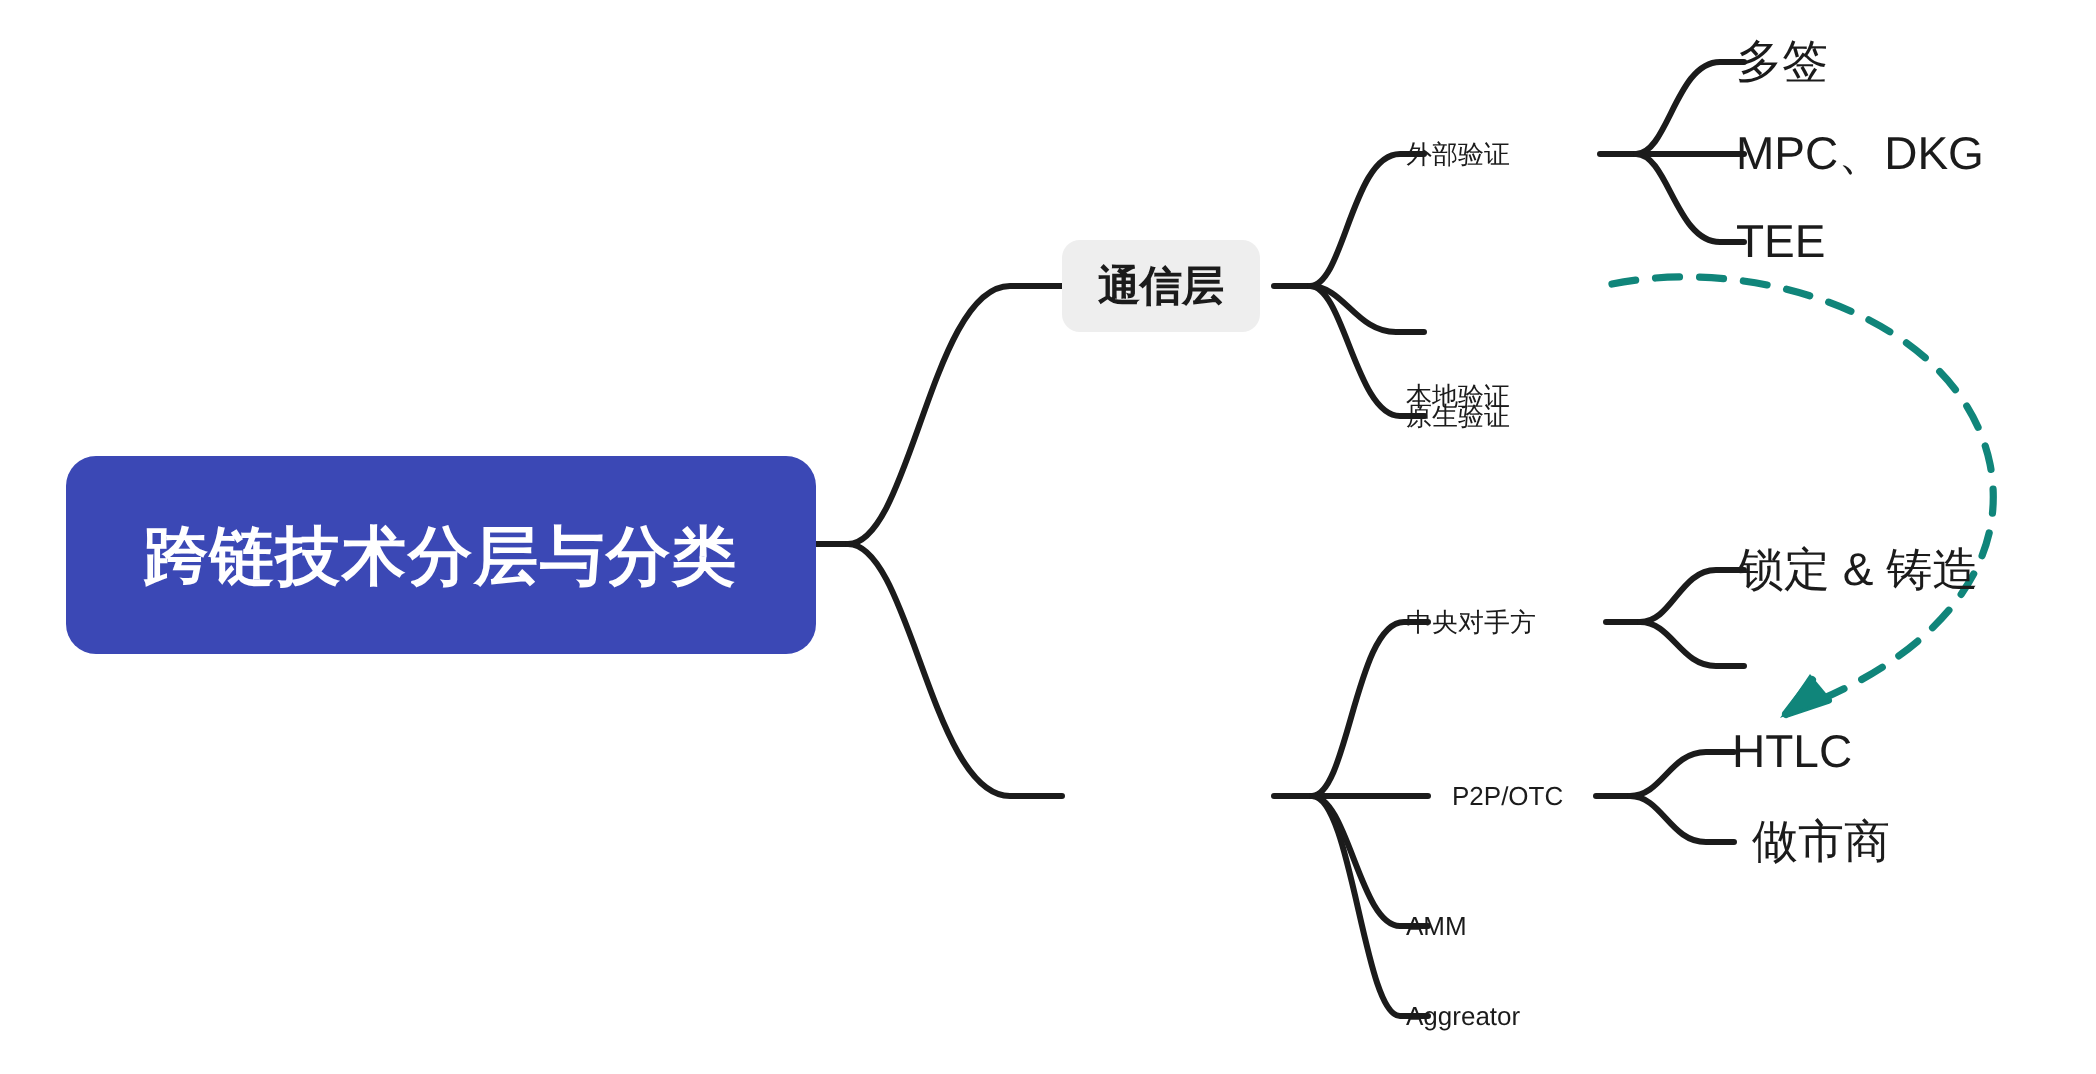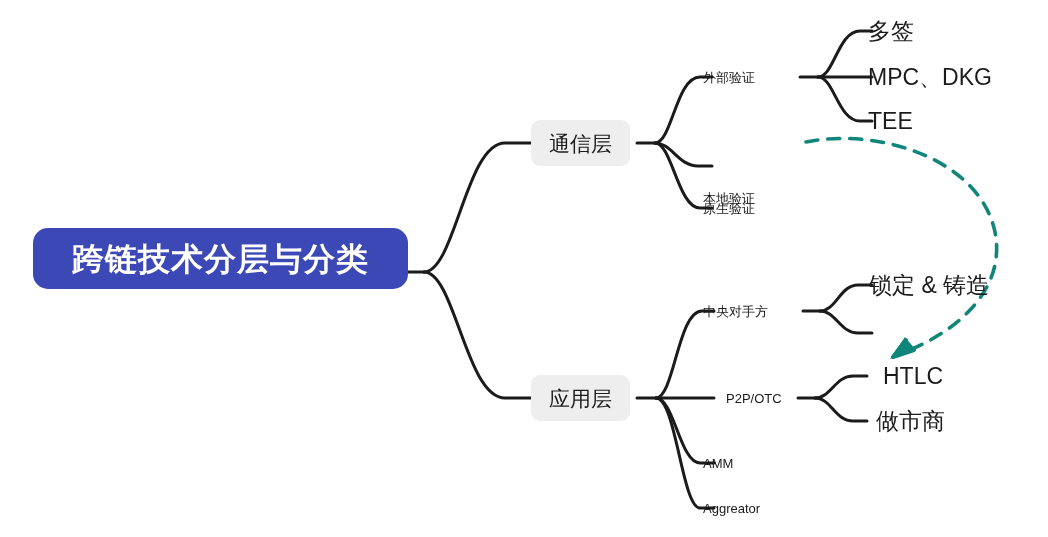--- a/index.html
+++ b/index.html
@@ -29,40 +29,40 @@
   .node {
     position: absolute;
     white-space: nowrap;
     line-height: 1;
   }
   
   .root-node {
     left: 33px;
     top: 228px;
     width: 375px;
-    height: 61px;
+    height: 99px;
     border-radius: 15px;
     background: #3b48b5;
     color: #ffffff;
     font-size: 32px;
     font-weight: bold;
     letter-spacing: 1px;
     display: flex;
     align-items: center;
     justify-content: center;
     box-sizing: border-box;
   }
   
   .lvl1-node {
     height: 46px;
     border-radius: 9px;
     background: #eeeeee;
     color: #1b1b1b;
     font-size: 21px;
-    font-weight: normal;
+    font-weight: bold;
     display: flex;
     align-items: center;
     justify-content: center;
     box-sizing: border-box;
     padding: 0 18px;
   }
   
   .leaf-node {
     color: #1b1b1b;
     font-size: 23px;
@@ -115,21 +115,20 @@
       <path d="M806,142 C880,127 980,160 995,232 C1006,288 960,330 905,352" stroke-dasharray="12 10"></path>
       <path d="M893,357 L914,350 M893,357 L906,340" stroke-width="4" stroke-linejoin="round"></path>
       <polygon points="890,359 915,349 905,337" fill="#10857a" stroke="none"></polygon>
     </g>
   </svg>
 
   <div class="node root-node">跨链技术分层与分类</div>
 
   <div class="node lvl1-node" style="left:531px; top:120px;">通信层</div>
 
-  <div class="node lvl1-node" style="left:531px; top:375px;">应用层</div>
 
   <div class="node leaf-node lvl2" style="left:703px; top:77px;">外部验证</div>
 
   <div class="node leaf-node lvl2" style="left:703px; top:166px;margin-top:32px;">本地验证</div>
 
   <div class="node leaf-node lvl2" style="left:703px; top:208px;">原生验证</div>
 
   <div class="node leaf-node" style="left:868px; top:31px;">多签</div>
 
   <div class="node leaf-node" style="left:868px; top:77px;">MPC、DKG</div>
@@ -140,17 +139,17 @@
 
   <div class="node leaf-node lvl2" style="left:726px; top:398px;">P2P/OTC</div>
 
   <div class="node leaf-node lvl2" style="left:703px; top:463px;">AMM</div>
 
   <div class="node leaf-node lvl2" style="left:703px; top:508px;">Aggreator</div>
 
   <div class="node leaf-node" style="left:869px; top:285px;">锁定 &amp; 铸造</div>
 
 
-  <div class="node leaf-node" style="left:866px; top:376px;margin-left:17px;">HTLC</div>
+  <div class="node leaf-node" style="left:866px; top:376px;">HTLC</div>
 
   <div class="node leaf-node" style="left:876px; top:421px;">做市商</div>
 
 </div>
 
 </body></html>

